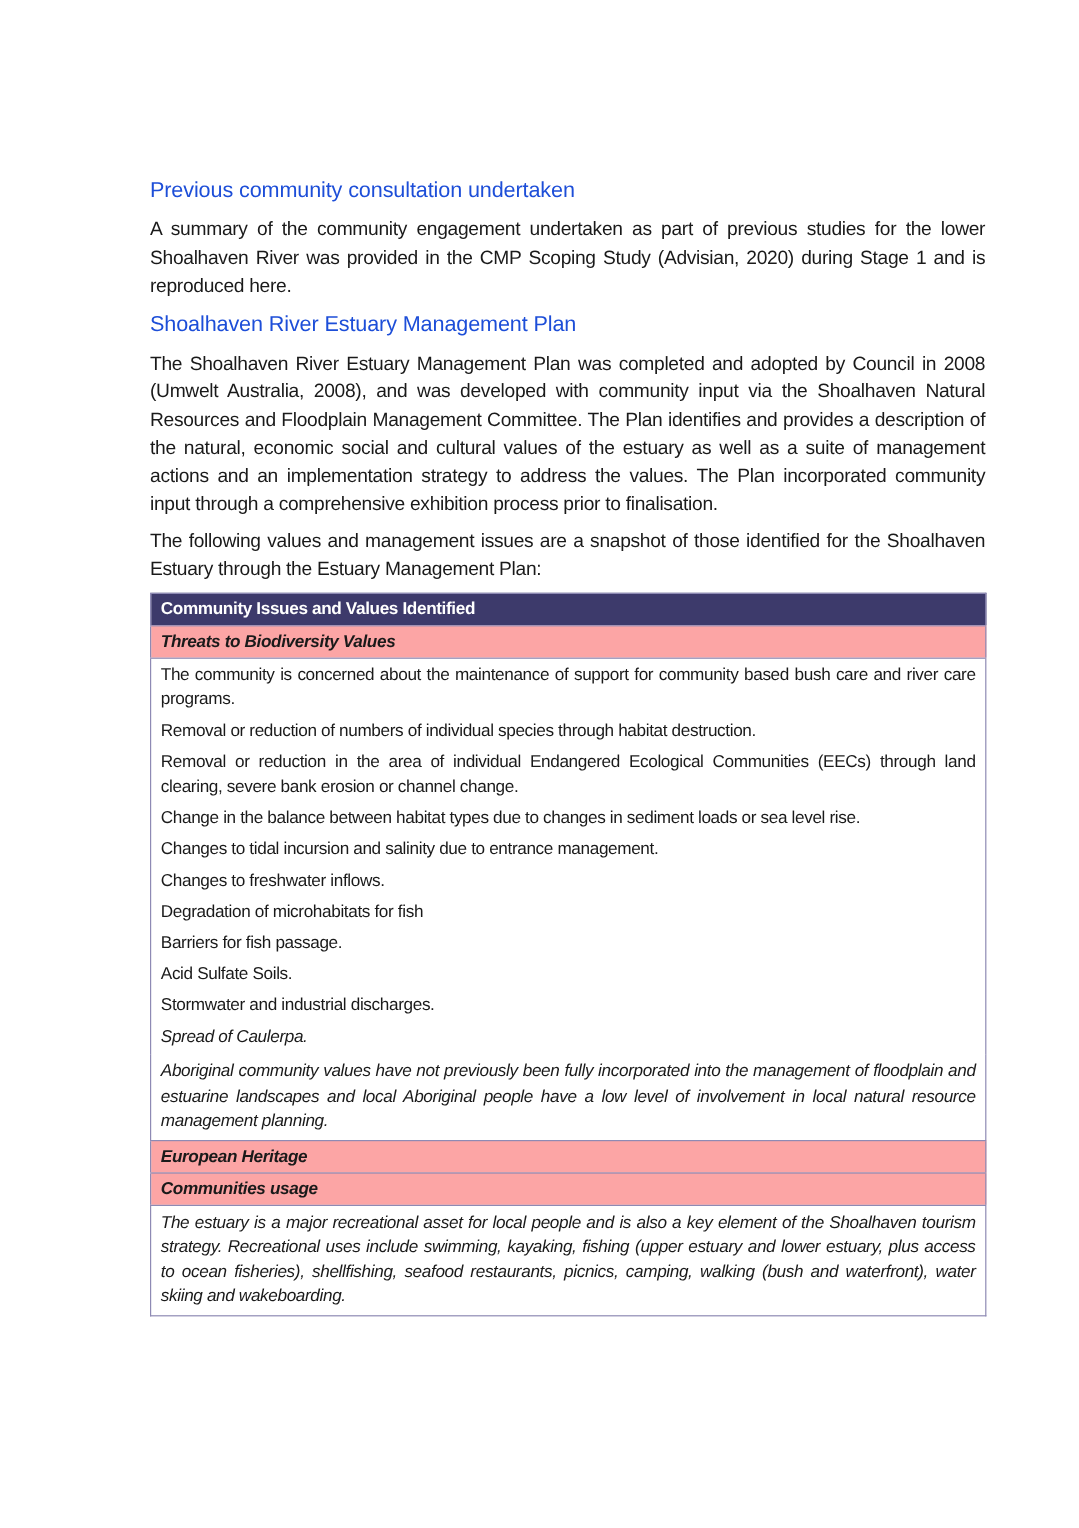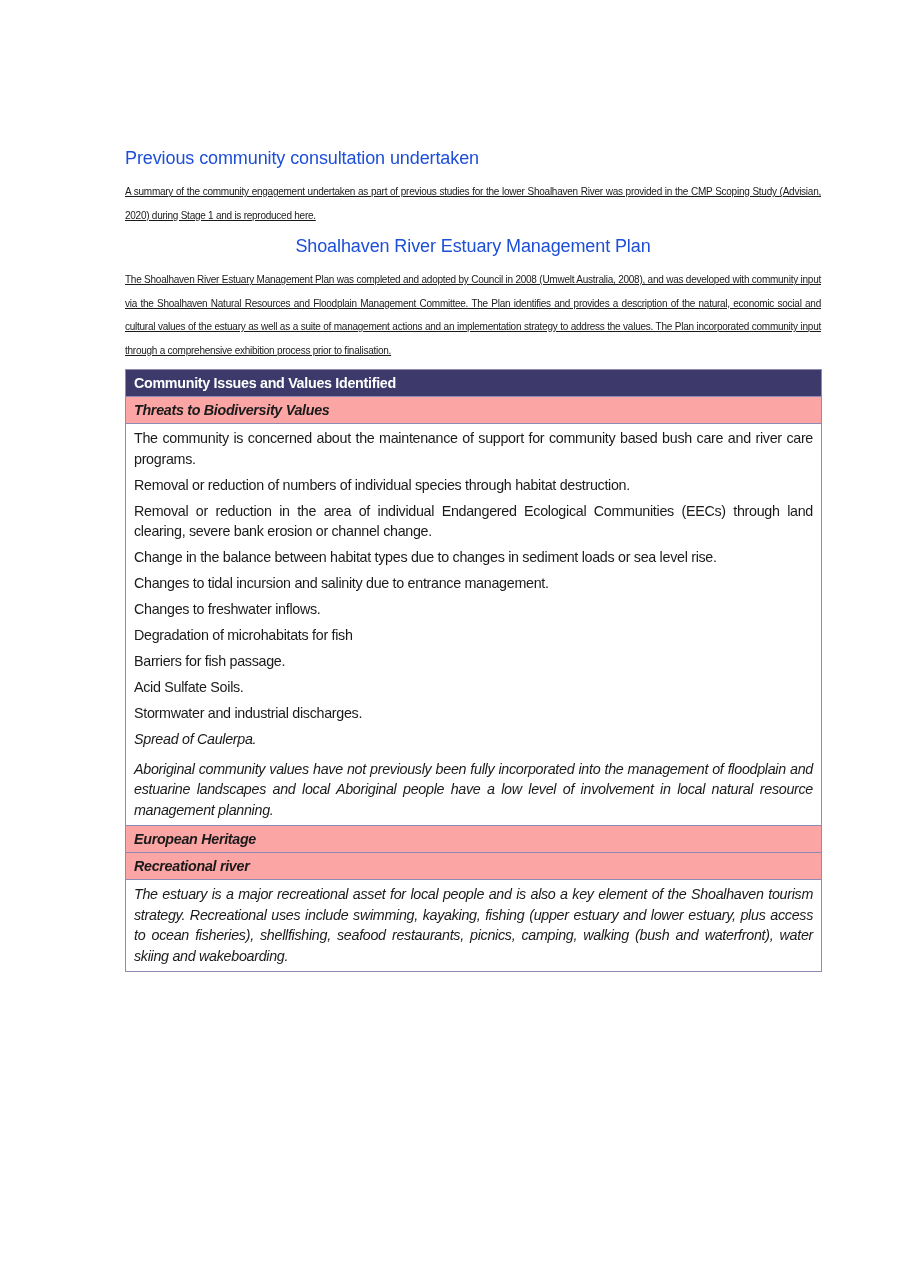--- a/index.html
+++ b/index.html
@@ -1,41 +1,42 @@
 <!DOCTYPE html>
 <html><head>
   <meta charset="utf-8">
   <style>
     html, body { margin: 0; padding: 0; background: #ffffff; }
     body { width: 899px; height: 1273px; position: relative; overflow: hidden;
       font-family: "Liberation Sans", sans-serif; color: #1a1a1a; }
     .page { position: absolute; left: 125px; top: 146px; width: 696px; }
     h2 { font-family: "Liberation Sans", sans-serif; font-weight: normal; color: #1d4ed8;
       font-size: 18px; margin: 0 0 10px 0; line-height: 24px; letter-spacing: -0.1px; }
-    p { margin: 0 0 7px 0; font-size: 10px; line-height: 23.5px; text-align: justify;
-      letter-spacing: -0.25px; text-decoration: underline; }
-    .h2b { margin-top: 2px; text-align: center; }
+    p { margin: 0 0 7px 0; font-size: 16px; line-height: 23.5px; text-align: justify;
+      letter-spacing: -0.25px; }
+    .h2b { margin-top: 2px; }
     table { width: 697px; border-collapse: collapse; margin-top: 4px; border: 1px solid #8e8ab4; }
     td { padding: 0 8px; font-size: 14.3px; letter-spacing: -0.3px; }
     .th { background: #3d3a6b; color: #fff; font-weight: bold; height: 26px; font-size: 14.3px; }
     .sec { background: #fca5a5; font-weight: bold; font-style: italic; height: 26px;
       border-top: 1px solid #8e8ab4; border-bottom: 1px solid #8e8ab4; }
     .body-cell { padding: 4px 8px 5px 8px; }
     .item { line-height: 20.5px; margin: 0 0 5.5px 0; text-align: justify; }
     .item:last-child { margin-bottom: 0; font-style: italic; }
   </style>
 </head>
 <body>
 
 <div class="page">
   <h2>Previous community consultation undertaken</h2>
   <p>A summary of the community engagement undertaken as part of previous studies for the lower Shoalhaven River was provided in the CMP Scoping Study (Advisian, 2020) during Stage 1 and is reproduced here.</p>
 
   <h2 class="h2b">Shoalhaven River Estuary Management Plan</h2>
   <p>The Shoalhaven River Estuary Management Plan was completed and adopted by Council in 2008 (Umwelt Australia, 2008), and was developed with community input via the Shoalhaven Natural Resources and Floodplain Management Committee. The Plan identifies and provides a description of the natural, economic social and cultural values of the estuary as well as a suite of management actions and an implementation strategy to address the values. The Plan incorporated community input through a comprehensive exhibition process prior to finalisation.</p>
+  <p>The following values and management issues are a snapshot of those identified for the Shoalhaven Estuary through the Estuary Management Plan:</p>
 
   <table>
     <tbody>
         <tr>
           <td class="th">Community Issues and Values Identified</td>
         </tr>
 
     <tr>
           <td class="sec">Threats to Biodiversity Values</td>
         </tr>
@@ -59,21 +60,21 @@
           <td class="body-cell">
       <div class="item">Aboriginal community values have not previously been fully incorporated into the management of floodplain and estuarine landscapes and local Aboriginal people have a low level of involvement in local natural resource management planning.</div>
     </td>
         </tr>
 
     <tr>
           <td class="sec">European Heritage</td>
         </tr>
 
     <tr>
-          <td class="sec">Recreational river</td>
+          <td class="sec">Communities usage</td>
         </tr>
     <tr>
           <td class="body-cell">
       <div class="item">The estuary is a major recreational asset for local people and is also a key element of the Shoalhaven tourism strategy. Recreational uses include swimming, kayaking, fishing (upper estuary and lower estuary, plus access to ocean fisheries), shellfishing, seafood restaurants, picnics, camping, walking (bush and waterfront), water skiing and wakeboarding.</div>
     </td>
         </tr>
   </tbody>
     </table>
 </div>
 

